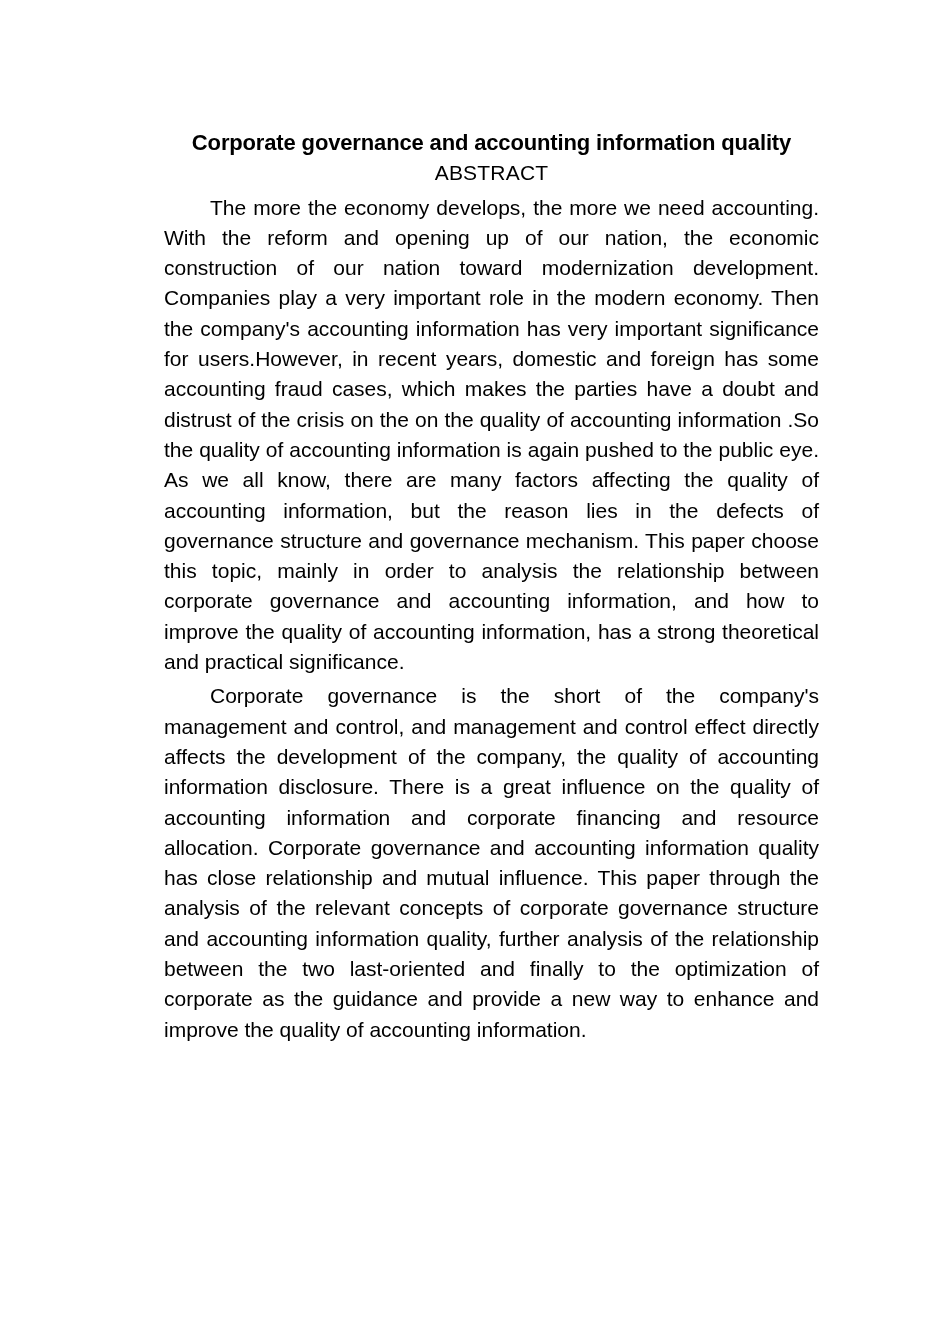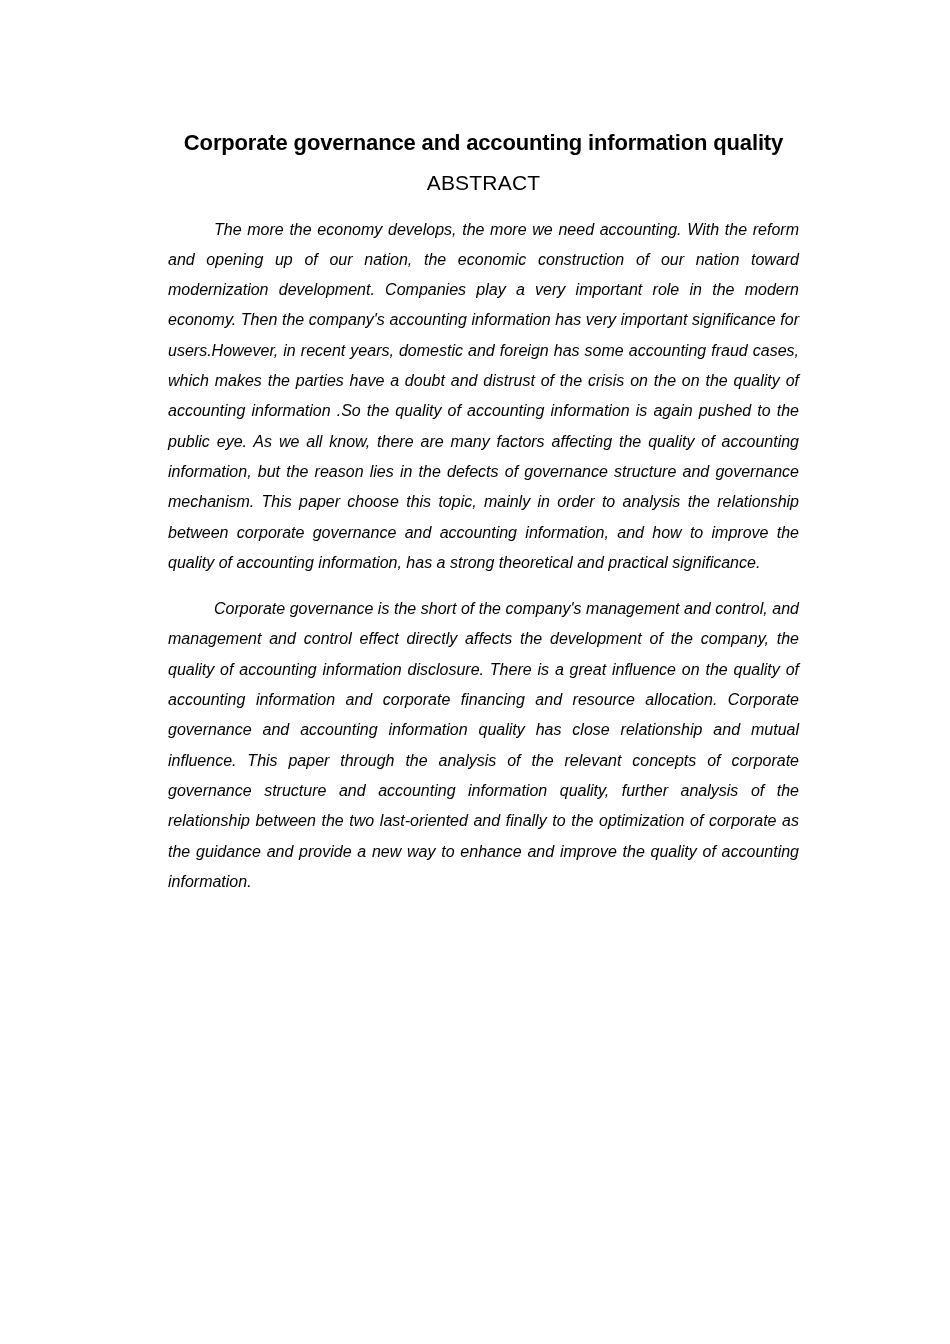--- a/index.html
+++ b/index.html
@@ -19,54 +19,53 @@
     position: relative;
     width: 950px;
     height: 1344px;
     background: #ffffff;
     box-sizing: border-box;
   }
 
   
   .content {
     position: absolute;
-    left: 152px;
+    left: 160px;
     top: 128px;
     width: 663px;
   }
 
   .doc-title {
     font-size: 22px;
     font-weight: bold;
     text-align: center;
     line-height: 30.3px;
     margin: 0;
     letter-spacing: -0.15px;
     white-space: nowrap;
   }
 
   .section-heading {
     font-size: 21px;
     font-weight: normal;
     text-align: center;
     line-height: 30.3px;
-    margin: 10px;
+    margin: 0;
     letter-spacing: 0.2px;
   }
 
   .body-para {
-    font-size: 16px;
+    font-size: 21px;
     font-weight: normal;
     line-height: 30.3px;
-    margin: 16px;
+    margin: 4px;
     text-align: justify;
     text-justify: inter-word;
     text-indent: 46px;
     hyphens: none;
-    font-style: italic;
   }
 
   .spacer-line {
     height: 30.3px;
   }
 
   .keywords-para {
     font-size: 21px;
     line-height: 30.3px;
     margin: 0;

